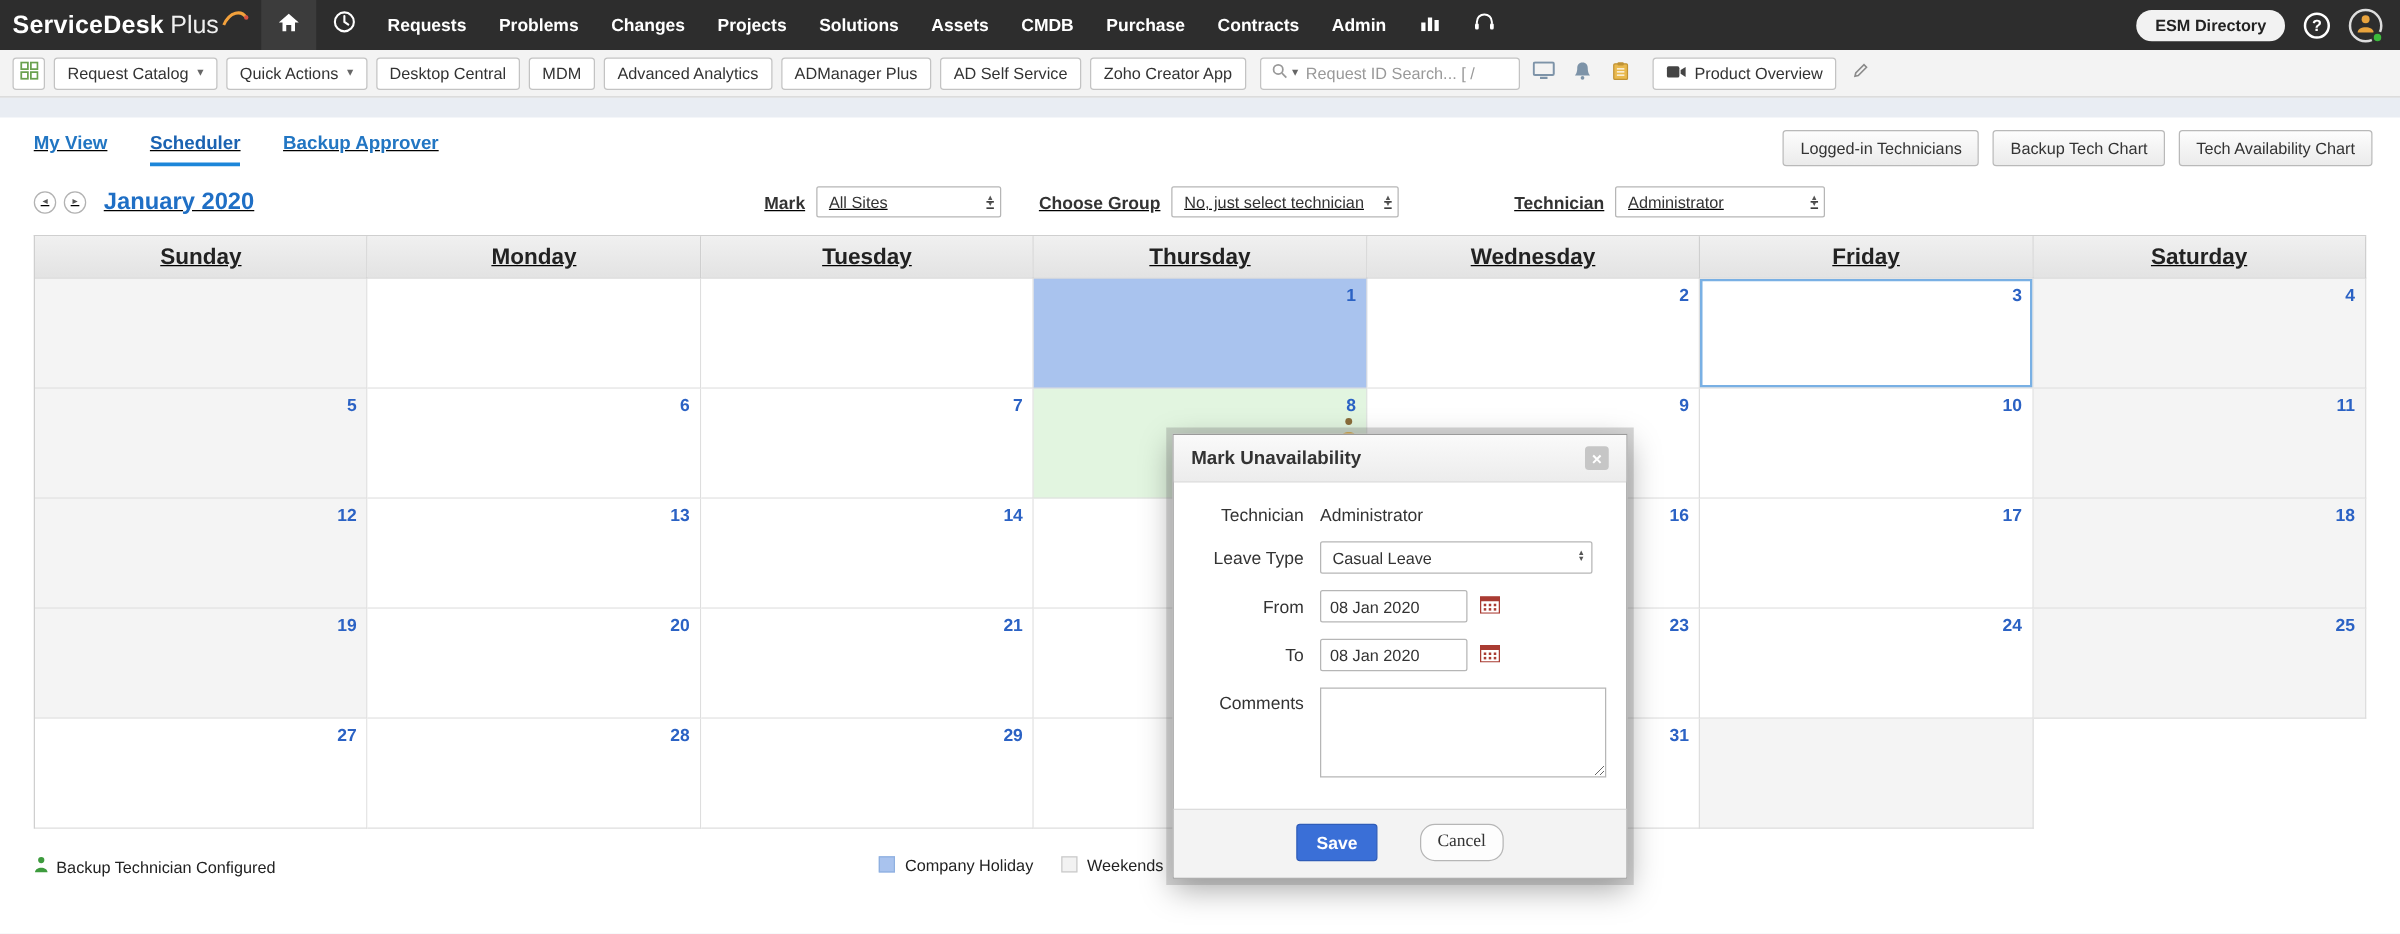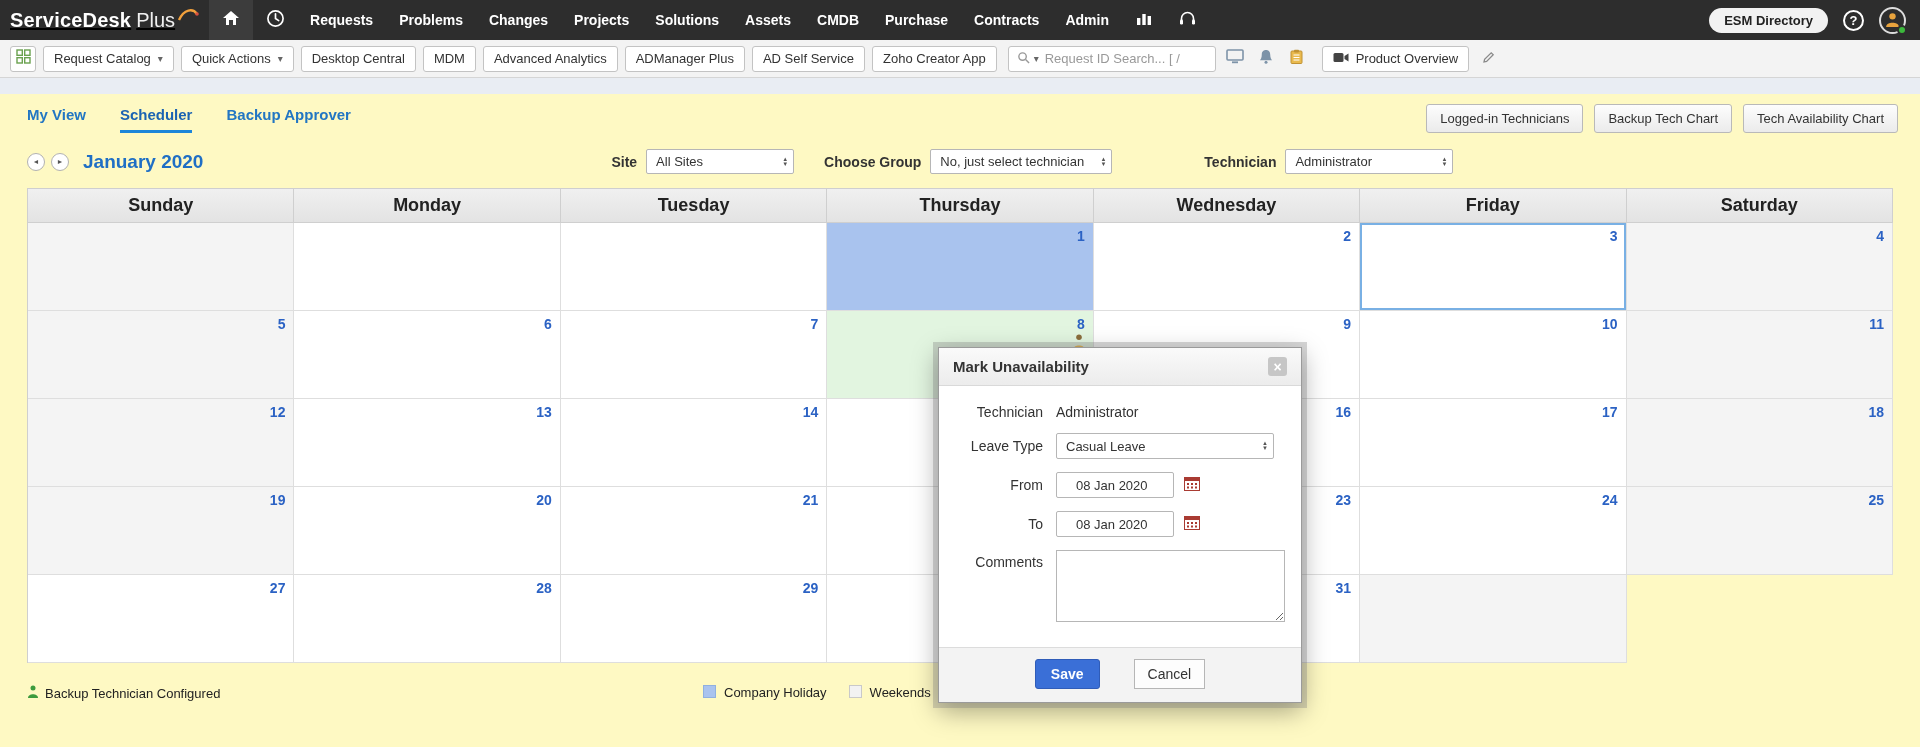--- a/index.html
+++ b/index.html
@@ -6,21 +6,21 @@
   html,body { margin:0; padding:0; }
   body {
     width:1920px; height:747px; overflow:hidden; position:relative;
     background:#e9edf3;
     font-family:"Liberation Sans","DejaVu Sans",sans-serif;
     -webkit-font-smoothing:antialiased;
   }
 
   
   .navbar { height:40px; background:#2d2d2d; display:flex; align-items:center; padding:0 14px 0 10px; }
-  .brand { display:flex; align-items:center; margin-right:10px; cursor:pointer;text-decoration:underline; }
+  .brand { display:flex; align-items:center; margin-right:10px; cursor:pointer; }
   .brand-primary { color:#fff; font-size:20px; font-weight:700; letter-spacing:.2px; }
   .brand-secondary { color:#f0f0f0; font-size:20px; font-weight:300; margin-left:5px; }
   .brand-swoosh { margin-left:2px; margin-top:-6px; }
   .nav-icon-btn { width:44px; height:40px; display:flex; align-items:center; justify-content:center; cursor:pointer; }
   .nav-icon-btn.active { background:#3c3c3c; }
   .nav-item { padding:10px 13px; line-height:40px; color:#fff; font-size:14px; font-weight:600; cursor:pointer; white-space:nowrap; }
   .nav-right { margin-left:auto; display:flex; align-items:center; gap:15px; }
   .esm-btn { background:#f2f2f2; color:#222; font-size:13px; font-weight:600; padding:5px 15px; border-radius:13px; cursor:pointer; white-space:nowrap; }
   .help-circle { width:21px; height:21px; border:2px solid #fff; border-radius:50%; color:#fff; font-size:13px; font-weight:700; display:flex; align-items:center; justify-content:center; cursor:pointer; }
   .avatar { position:relative; width:27px; height:27px; border:2px solid #ddd; border-radius:50%; display:flex; align-items:flex-end; justify-content:center; overflow:visible; cursor:pointer; }
@@ -30,21 +30,21 @@
   .toolbar { height:38px; background:#f3f3f3; border-bottom:1px solid #d5d5d5; display:flex; align-items:center; padding:0 10px; gap:7px; }
   .tool-btn { height:26px; background:#fff; border:1px solid #c3c3c3; border-radius:3px; padding:0 10px; display:inline-flex; align-items:center; gap:7px; font-size:13px; color:#333; cursor:pointer; white-space:nowrap; }
   .icon-sq-btn { width:26px; height:26px; background:#fff; border:1px solid #c3c3c3; border-radius:3px; display:flex; align-items:center; justify-content:center; cursor:pointer; }
   .caret { font-size:10px; color:#666; line-height:1; }
   .icon-plain { width:24px; height:26px; display:flex; align-items:center; justify-content:center; cursor:pointer; }
   .search-box { height:26px; border:1px solid #c3c3c3; border-radius:3px; background:#fff; display:flex; align-items:center; padding:0 8px; gap:4px; width:208px; margin-left:4px; }
   .search-box input { border:none; outline:none; font-size:13px; color:#555; width:152px; background:transparent; font-family:inherit; }
   .search-box input::placeholder { color:#999; }
 
   
-  .panel { position:absolute; top:94px; left:0; right:0; bottom:0; background:#fef9c3; }
+  .panel { position:absolute; top:94px; left:0; right:0; bottom:0; background:#ffffff;text-decoration:underline; }
   .tabs-row { position:relative; padding:12px 20px 0 27px; display:flex; gap:34px; align-items:flex-end; }
   .tab { font-size:15px; font-weight:700; color:#2276c3; cursor:pointer; padding-bottom:7px; border-bottom:3px solid transparent; }
   .tab.active { color:#1b63b2; border-bottom-color:#1d86d9; }
   .header-buttons { position:absolute; right:22px; top:10px; display:flex; gap:11px; }
   .hbtn { background:linear-gradient(#fdfdfd,#ebebeb); border:1px solid #b9b9b9; border-radius:3px; font-size:13px; color:#333; padding:6px 13px; cursor:pointer; white-space:nowrap; }
 
   
   .controls-row { display:flex; align-items:center; margin:16px 27px 0; }
   .nav-circle { width:18px; height:18px; border:1px solid #b2b2b2; border-radius:50%; display:flex; align-items:center; justify-content:center; font-size:7px; color:#555; cursor:pointer; background:#fff; margin-right:6px; padding:0; }
   .month-label { color:#1f6fc5; font-size:19px; font-weight:700; margin-left:8px; white-space:nowrap; }
@@ -80,26 +80,26 @@
   .modal-header { height:38px; background:linear-gradient(#fafafa,#ececec); border-bottom:1px solid #d9d9d9; display:flex; align-items:center; padding:0 14px; }
   .modal-title { font-size:15px; font-weight:700; color:#333; }
   .modal-close { margin-left:auto; width:19px; height:19px; background:#c6c6c6; color:#fff; border-radius:3px; font-size:14px; font-weight:700; display:flex; align-items:center; justify-content:center; cursor:pointer; line-height:1; }
   .modal-body { padding:18px 16px 12px; }
   .form-row { display:flex; align-items:center; margin-bottom:13px; }
   .form-row.top { align-items:flex-start; }
   .form-label { width:88px; text-align:right; margin-right:13px; font-size:14px; color:#333; flex:none; }
   .form-row.top .form-label { margin-top:4px; }
   .form-value { font-size:14px; color:#333; }
   .m-select { width:218px; height:26px; }
-  .date-input { width:118px; height:26px; border:1px solid #b6b6b6; border-radius:2px; font-size:13px; color:#333; padding:0 19px; font-family:inherit; outline:none; }
+  .date-input { width:118px; height:26px; border:1px solid #b6b6b6; border-radius:2px; font-size:13px; color:#333; padding:0 7px; font-family:inherit; outline:none; }
   .cal-icon-btn { margin-left:10px; display:flex; align-items:center; cursor:pointer; background:none; border:none; padding:0; }
   .comments-area { width:240px; height:72px; border:1px solid #b6b6b6; font-family:inherit; font-size:13px; color:#333; padding:5px 7px; outline:none; }
   .modal-footer { border-top:1px solid #dcdcdc; background:#f3f3f3; padding:11px 0 13px; display:flex; justify-content:center; gap:10px; }
   .save-btn { background:#3a6fd7; border:1px solid #2f5cb8; color:#fff; font-weight:700; font-size:14px; padding:6px 15px; border-radius:3px; cursor:pointer; font-family:inherit; }
-  .cancel-btn { background:#fdfdfd; border:1px solid #b6b6b6; color:#333; font-size:14px; padding:6px 13px; border-radius:0; cursor:pointer; font-family:Liberation Sans, sans-serif;margin-left:24px; }
+  .cancel-btn { background:#fdfdfd; border:1px solid #b6b6b6; color:#333; font-size:14px; padding:6px 13px; border-radius:12px; cursor:pointer; font-family:Liberation Serif, serif;margin-left:24px; }
 </style>
 </head>
 <body>
 
 <div class="navbar">
   <div class="brand">
     <span class="brand-primary">ServiceDesk</span>
     <span class="brand-secondary">Plus</span>
     <span class="brand-swoosh">
       <svg width="22" height="18" viewBox="0 0 22 18">
@@ -268,21 +268,21 @@
   <div class="controls-row">
     <button class="nav-circle">
         <span>◄</span>
       </button>
     <button class="nav-circle">
         <span>►</span>
       </button>
     <span class="month-label">January 2020</span>
 
     <div class="ctrl-group g-site">
-      <span class="ctrl-label">Site</span>
+      <span class="ctrl-label">Mark</span>
       <div class="fake-select sel-site">
         <span>All Sites</span>
         <span class="stepper">
           <span>▲</span>
           <span>▼</span>
         </span>
       </div>
     </div>
 
     <div class="ctrl-group g-group">

